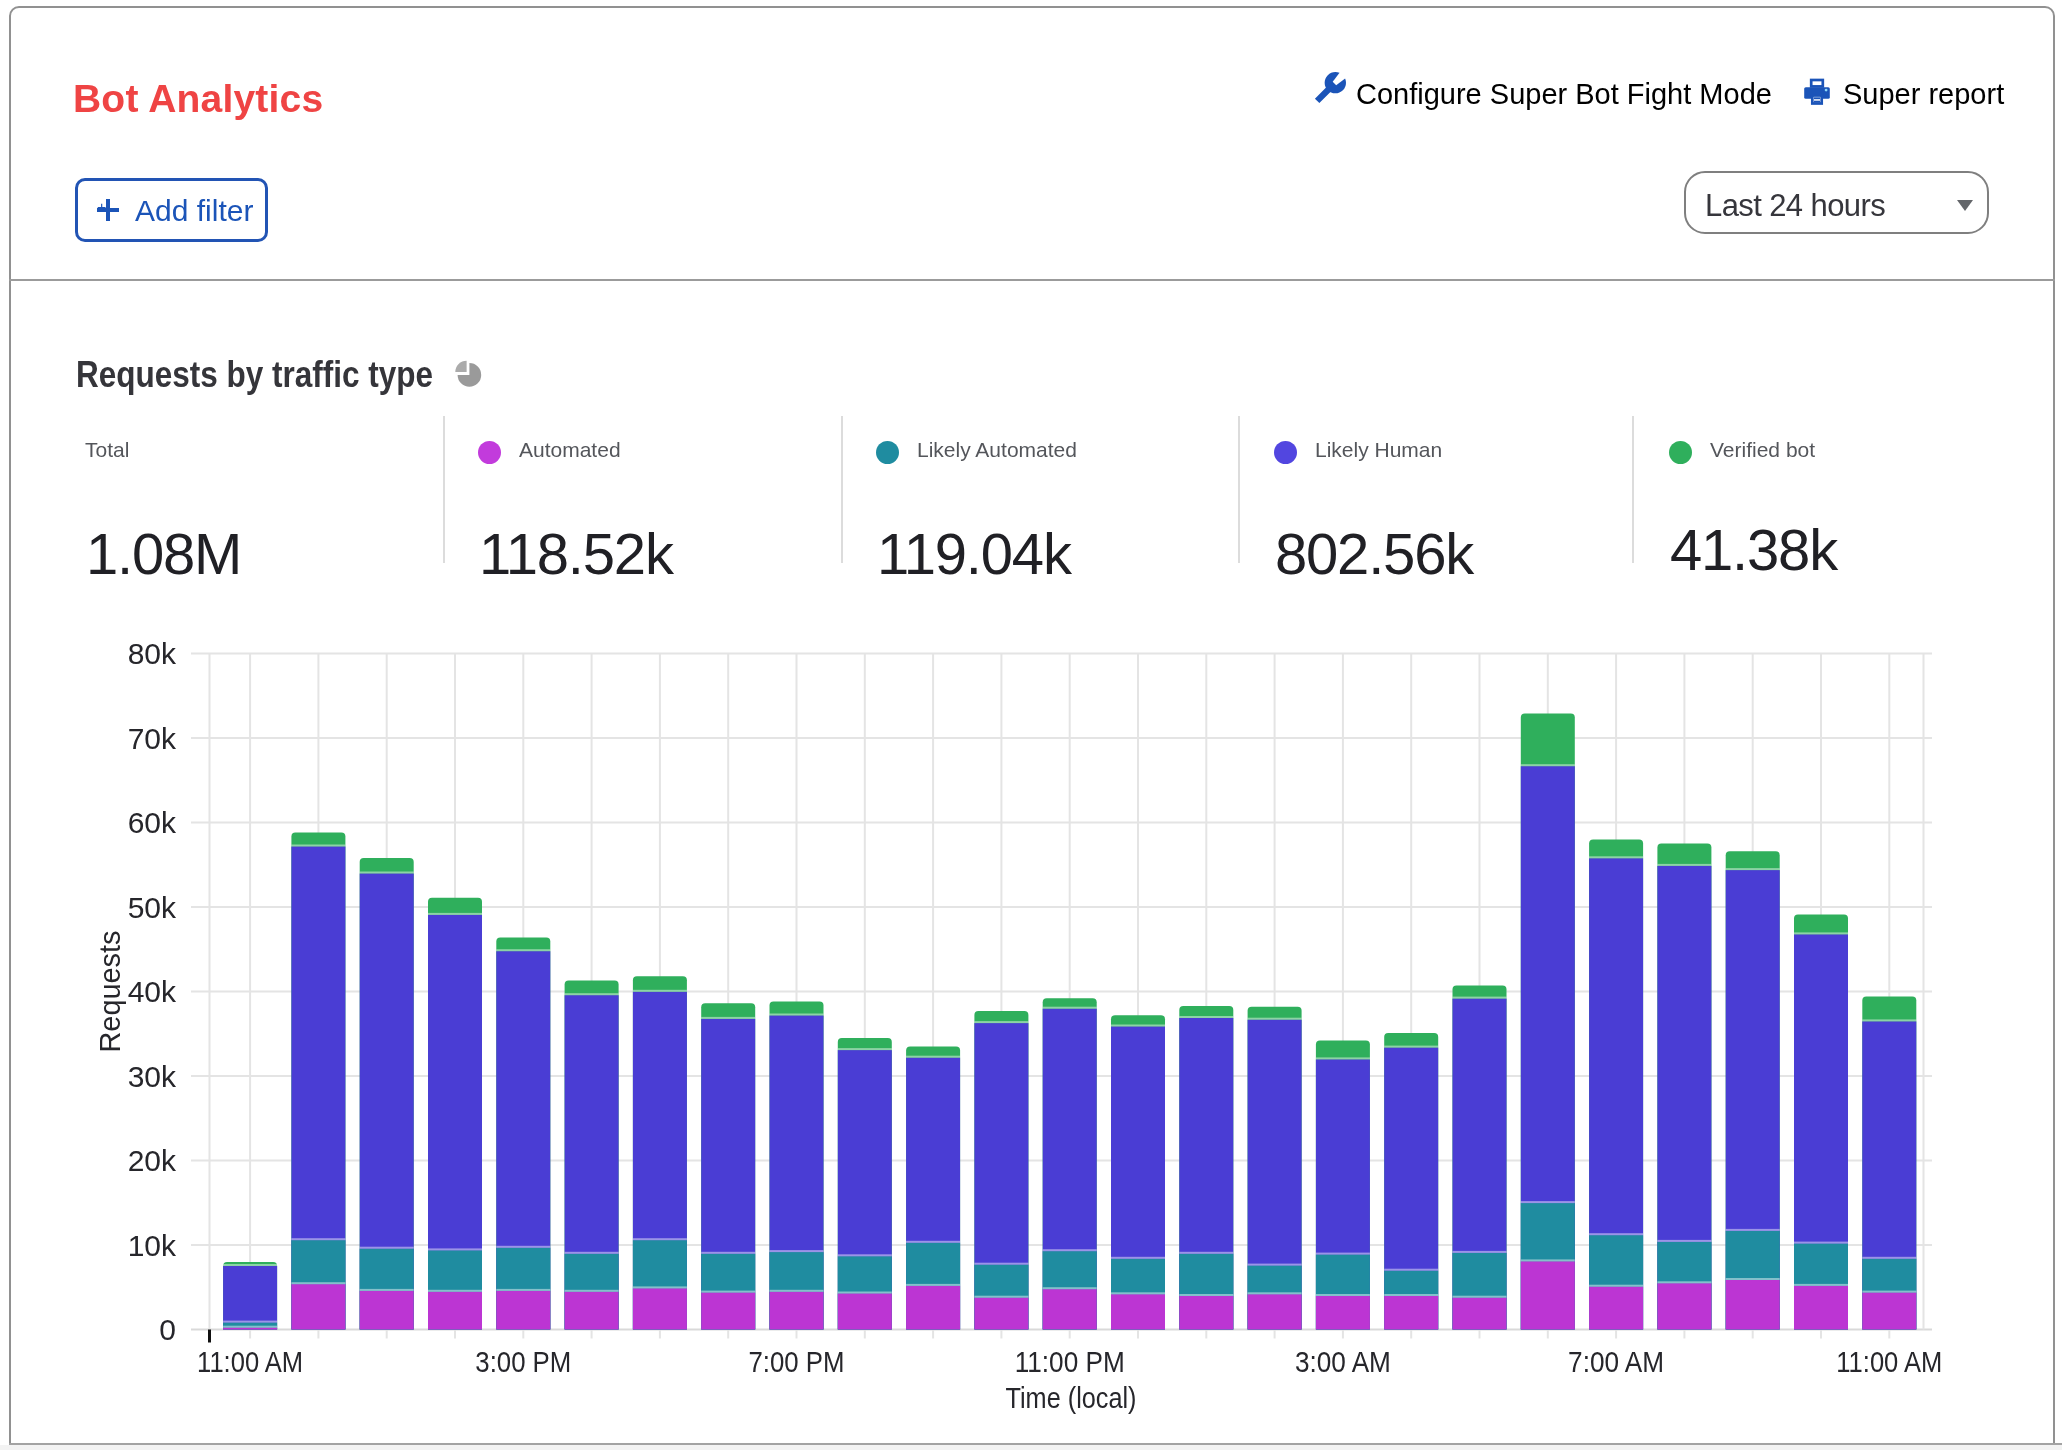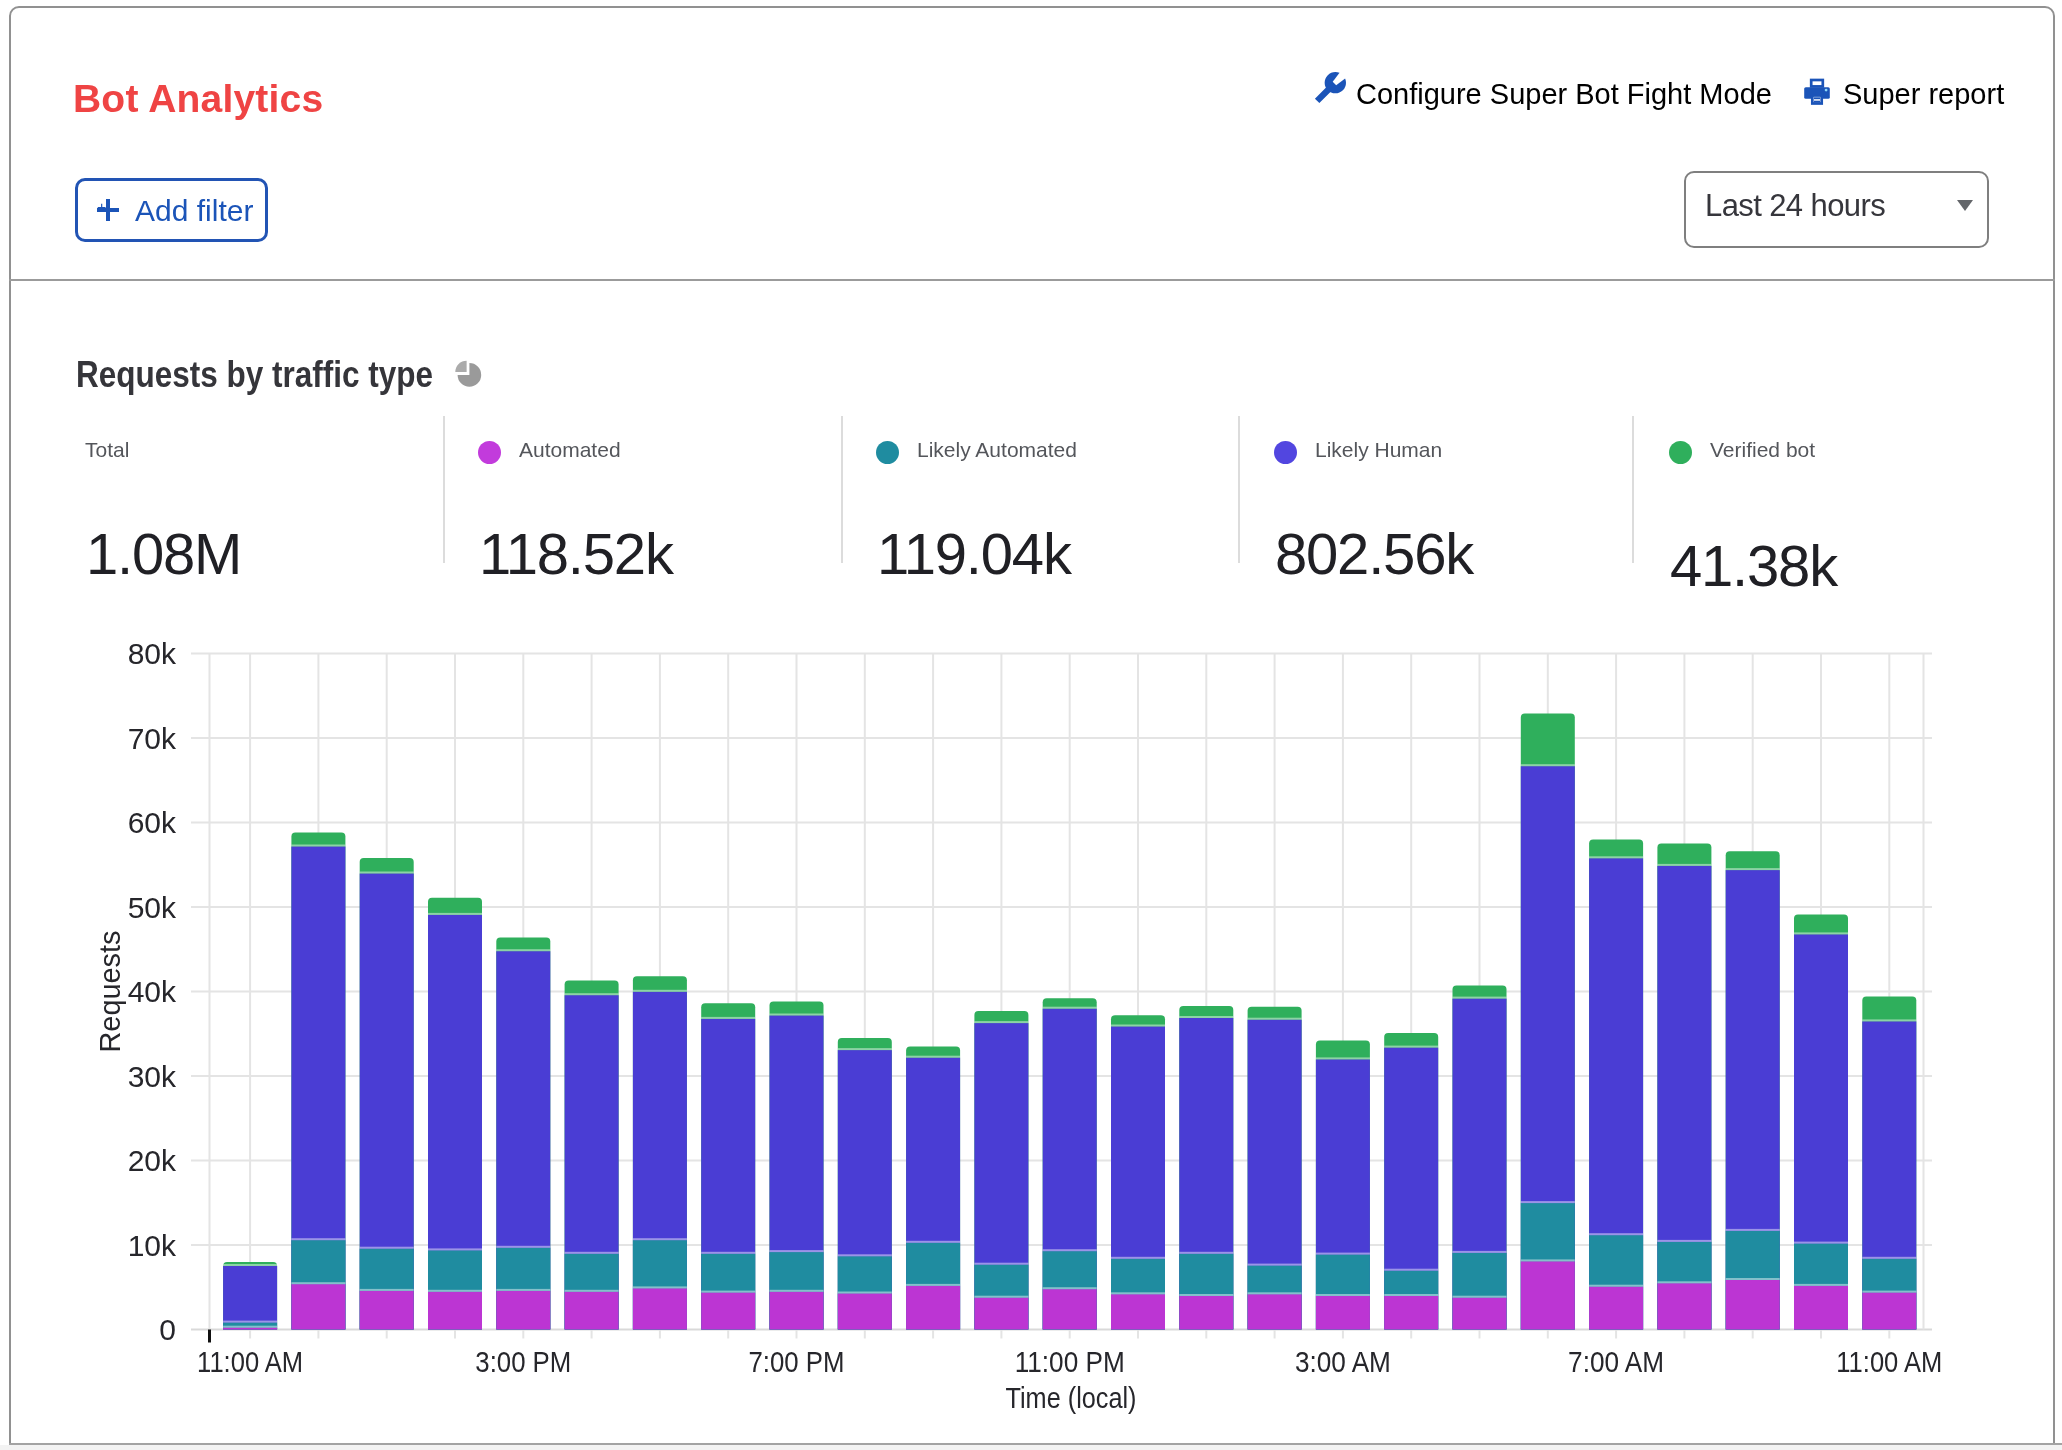--- a/index.html
+++ b/index.html
@@ -7,21 +7,21 @@
 .card { left:9px; top:6px; width:2046px; height:1600px; border:2px solid #919191; border-radius:10px; background:#fff; }
 .hdiv { left:9px; top:279px; width:2046px; height:2px; background:#9b9b9b; }
 .bdiv { left:9px; top:1443px; width:2053px; height:2px; background:#a3a3a3; }
 .title { left:73px; top:77px; font-size:39px; font-weight:700; color:#ef4444; letter-spacing:0.2px; }
 .link { font-size:29px; color:#000000; }
 .btn { left:75px; top:178px; width:193px; height:64px; border:3px solid #2254b4; border-radius:10px; color:#1b54b8; }
 .btn .plus { position:absolute; left:19px; top:18px; width:22px; height:22px; }
 .btn .plus:before { content:''; position:absolute; left:0; top:9px; width:22px; height:4px; background:#1b54b8; }
 .btn .plus:after { content:''; position:absolute; left:9px; top:0; width:4px; height:22px; background:#1b54b8; }
 .btn .btxt { position:absolute; left:57px; top:13px; font-size:30px; }
-.dd { left:1684px; top:171px; width:305px; height:77px; border:2px solid #7f7f7f; border-radius:10px; color:#36363c; }
+.dd { left:1684px; top:171px; width:305px; height:63px; border:2px solid #7f7f7f; border-radius:21px; color:#36363c; }
 .dd .dtxt { position:absolute; left:19px; top:15px; font-size:31px; letter-spacing:-0.6px; }
 .h2 { left:76px; top:354px; font-size:36px; font-weight:700; color:#35353a; transform:scaleX(0.875); transform-origin:0 0; white-space:nowrap; }
 .slabel { font-size:21px; color:#54565b; }
 .svalue { font-size:58px; font-weight:400; color:#202025; letter-spacing:-1.2px;margin-top:40px; }
 .vdiv { top:416px; width:2px; height:147px; background:#dcdcdc; }
 .dot { width:23px; height:23px; border-radius:50%; top:441px; }
 
 </style></head><body>
 <div class="abs card"></div>
 <div class="abs hdiv"></div>
@@ -61,21 +61,21 @@
 <div class="abs slabel" style="left:519px;top:438px">Automated</div>
 <div class="abs svalue" style="left:479px;top:480px">118.52k</div>
 <div class="abs dot" style="left:876px;background:#1f8ca0"></div>
 <div class="abs slabel" style="left:917px;top:438px">Likely Automated</div>
 <div class="abs svalue" style="left:877px;top:480px">119.04k</div>
 <div class="abs dot" style="left:1274px;background:#5246e0"></div>
 <div class="abs slabel" style="left:1315px;top:438px">Likely Human</div>
 <div class="abs svalue" style="left:1275px;top:480px">802.56k</div>
 <div class="abs dot" style="left:1669px;background:#2faf5c"></div>
 <div class="abs slabel" style="left:1710px;top:438px">Verified bot</div>
-<div class="abs svalue" style="left:1670px;top:492px">41.38k</div>
+<div class="abs svalue" style="left:1670px;top:476px">41.38k</div>
 <div class="abs vdiv" style="left:443px"></div>
 <div class="abs vdiv" style="left:841px"></div>
 <div class="abs vdiv" style="left:1238px"></div>
 <div class="abs vdiv" style="left:1632px"></div>
 <svg class="abs" style="left:0;top:0" width="2062" height="1450" viewBox="0 0 2062 1450">
 <line x1="191.0" y1="653.5" x2="1932.0" y2="653.5" stroke="#e4e4e4" stroke-width="2"></line>
 <line x1="191.0" y1="738.0" x2="1932.0" y2="738.0" stroke="#e4e4e4" stroke-width="2"></line>
 <line x1="191.0" y1="822.5" x2="1932.0" y2="822.5" stroke="#e4e4e4" stroke-width="2"></line>
 <line x1="191.0" y1="907.0" x2="1932.0" y2="907.0" stroke="#e4e4e4" stroke-width="2"></line>
 <line x1="191.0" y1="991.5" x2="1932.0" y2="991.5" stroke="#e4e4e4" stroke-width="2"></line>

